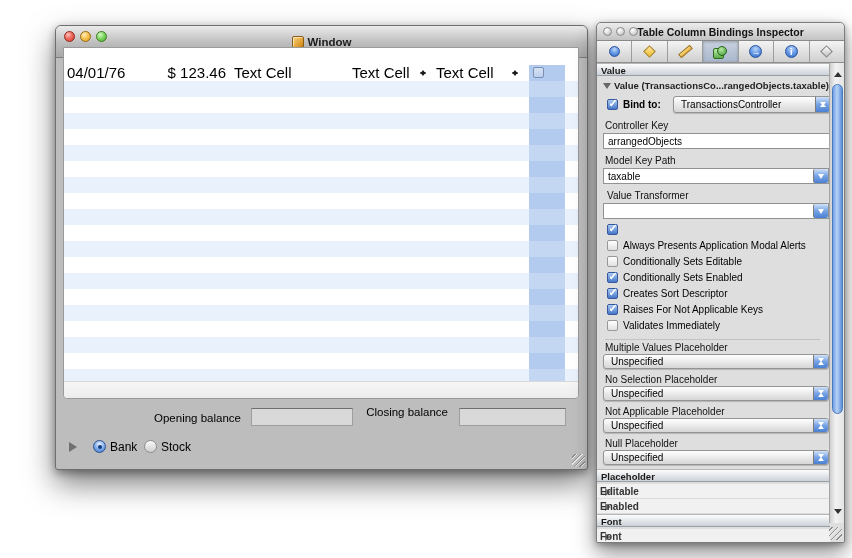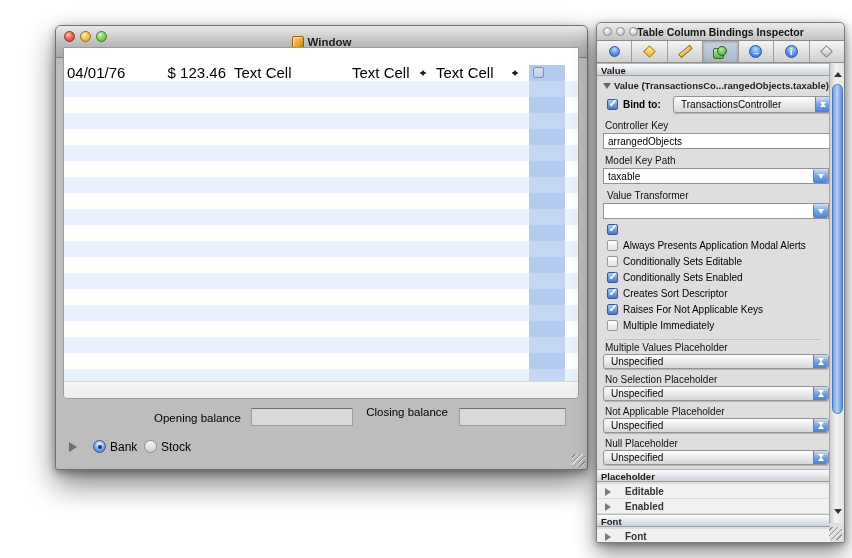--- a/index.html
+++ b/index.html
@@ -125,21 +125,21 @@
   .combo .btn { position:absolute; right:0; top:0; bottom:0; width:15px;
     background:linear-gradient(#cfe1f9,#76a3e5 50%,#4b80d2); border-left:1px solid #7c7c7c; border-radius:2px; }
   .combo .btn::after { content:''; position:absolute; left:3.5px; top:5px;
     border:3.5px solid transparent; border-top:5px solid #fff; }
 
   .hr-sep { position:absolute; left:8px; width:215px; height:1px; background:#c2c2c2; }
   .avail-row { position:absolute; left:0; width:233px; height:15px; background:#f1f1f1;
     border-bottom:1px solid #dcdcdc; }
   .avail-row .tri { position:absolute; left:8px; top:4px; width:0; height:0;
     border-left:6px solid #7a7a7a; border-top:4px solid transparent; border-bottom:4px solid transparent; }
-  .avail-row .lbl { position:absolute; left:28px; top:1.5px; font-size:10px; font-weight:bold; color:#333; }
+  .avail-row .lbl { position:absolute; left:3px; top:1.5px; font-size:10px; font-weight:bold; color:#333; }
 
   
   .sb { position:absolute; left:232px; top:40px; width:15px; height:460px;
     background:linear-gradient(90deg,#cfcfcf,#f2f2f2 40%,#e4e4e4); border-left:1px solid #a5a5a5; }
   .sb .up, .sb .down { position:absolute; left:0; width:15px; height:15px; }
   .sb .up { top:1px; } .sb .down { top:441px; }
   .sb .up::after { content:''; position:absolute; left:3.5px; top:4px;
     border:4px solid transparent; border-bottom:5px solid #333; }
   .sb .down::after { content:''; position:absolute; left:3.5px; top:5px;
     border:4px solid transparent; border-top:5px solid #333; }
@@ -264,21 +264,21 @@
     <span class="chk-label" style="left:26px; top:177px;">Always Presents Application Modal Alerts</span>
     <span class="aqua-check" style="left:10px; top:193px;"></span>
     <span class="chk-label" style="left:26px; top:193px;">Conditionally Sets Editable</span>
     <span class="aqua-check checked" style="left:10px; top:209px;"></span>
     <span class="chk-label" style="left:26px; top:209px;">Conditionally Sets Enabled</span>
     <span class="aqua-check checked" style="left:10px; top:225px;"></span>
     <span class="chk-label" style="left:26px; top:225px;">Creates Sort Descriptor</span>
     <span class="aqua-check checked" style="left:10px; top:241px;"></span>
     <span class="chk-label" style="left:26px; top:241px;">Raises For Not Applicable Keys</span>
     <span class="aqua-check" style="left:10px; top:257px;"></span>
-    <span class="chk-label" style="left:26px; top:257px;">Multiple Immediately</span>
+    <span class="chk-label" style="left:26px; top:257px;">Validates Immediately</span>
 
     <div class="hr-sep" style="top:276px;"></div>
 
     <div class="insp-label" style="left:8px; top:279px;">Multiple Values Placeholder</div>
     <div class="popup" style="left:6px; top:291px; width:226px; height:15px;">
       <span class="txt" style="top:1px">Unspecified</span>
       <span class="cap"></span>
     </div>
     <div class="insp-label" style="left:8px; top:311px;">No Selection Placeholder</div>
     <div class="popup" style="left:6px; top:323px; width:226px; height:15px;">

